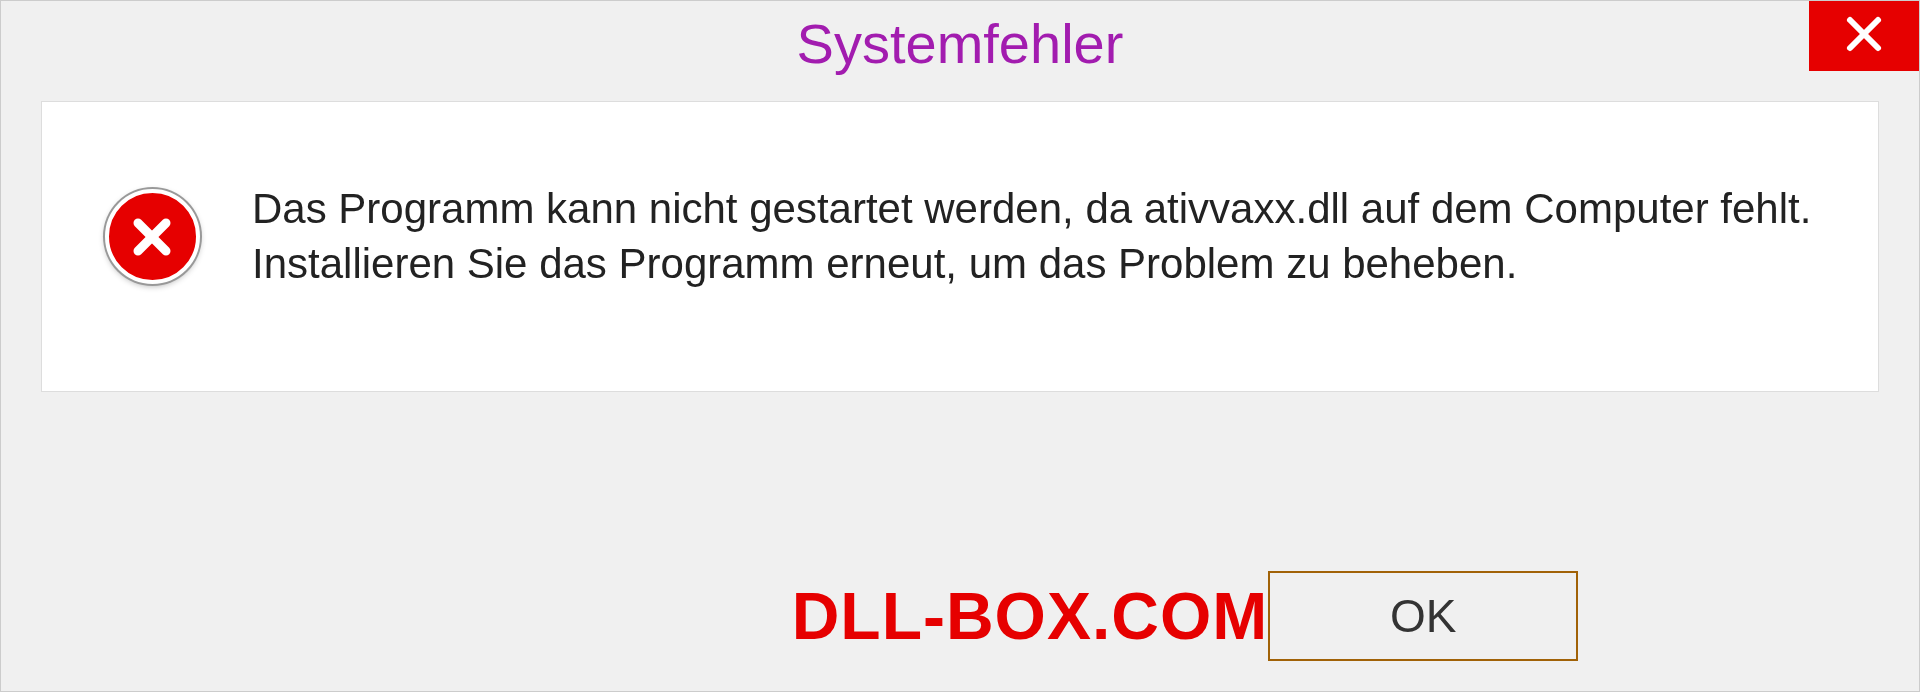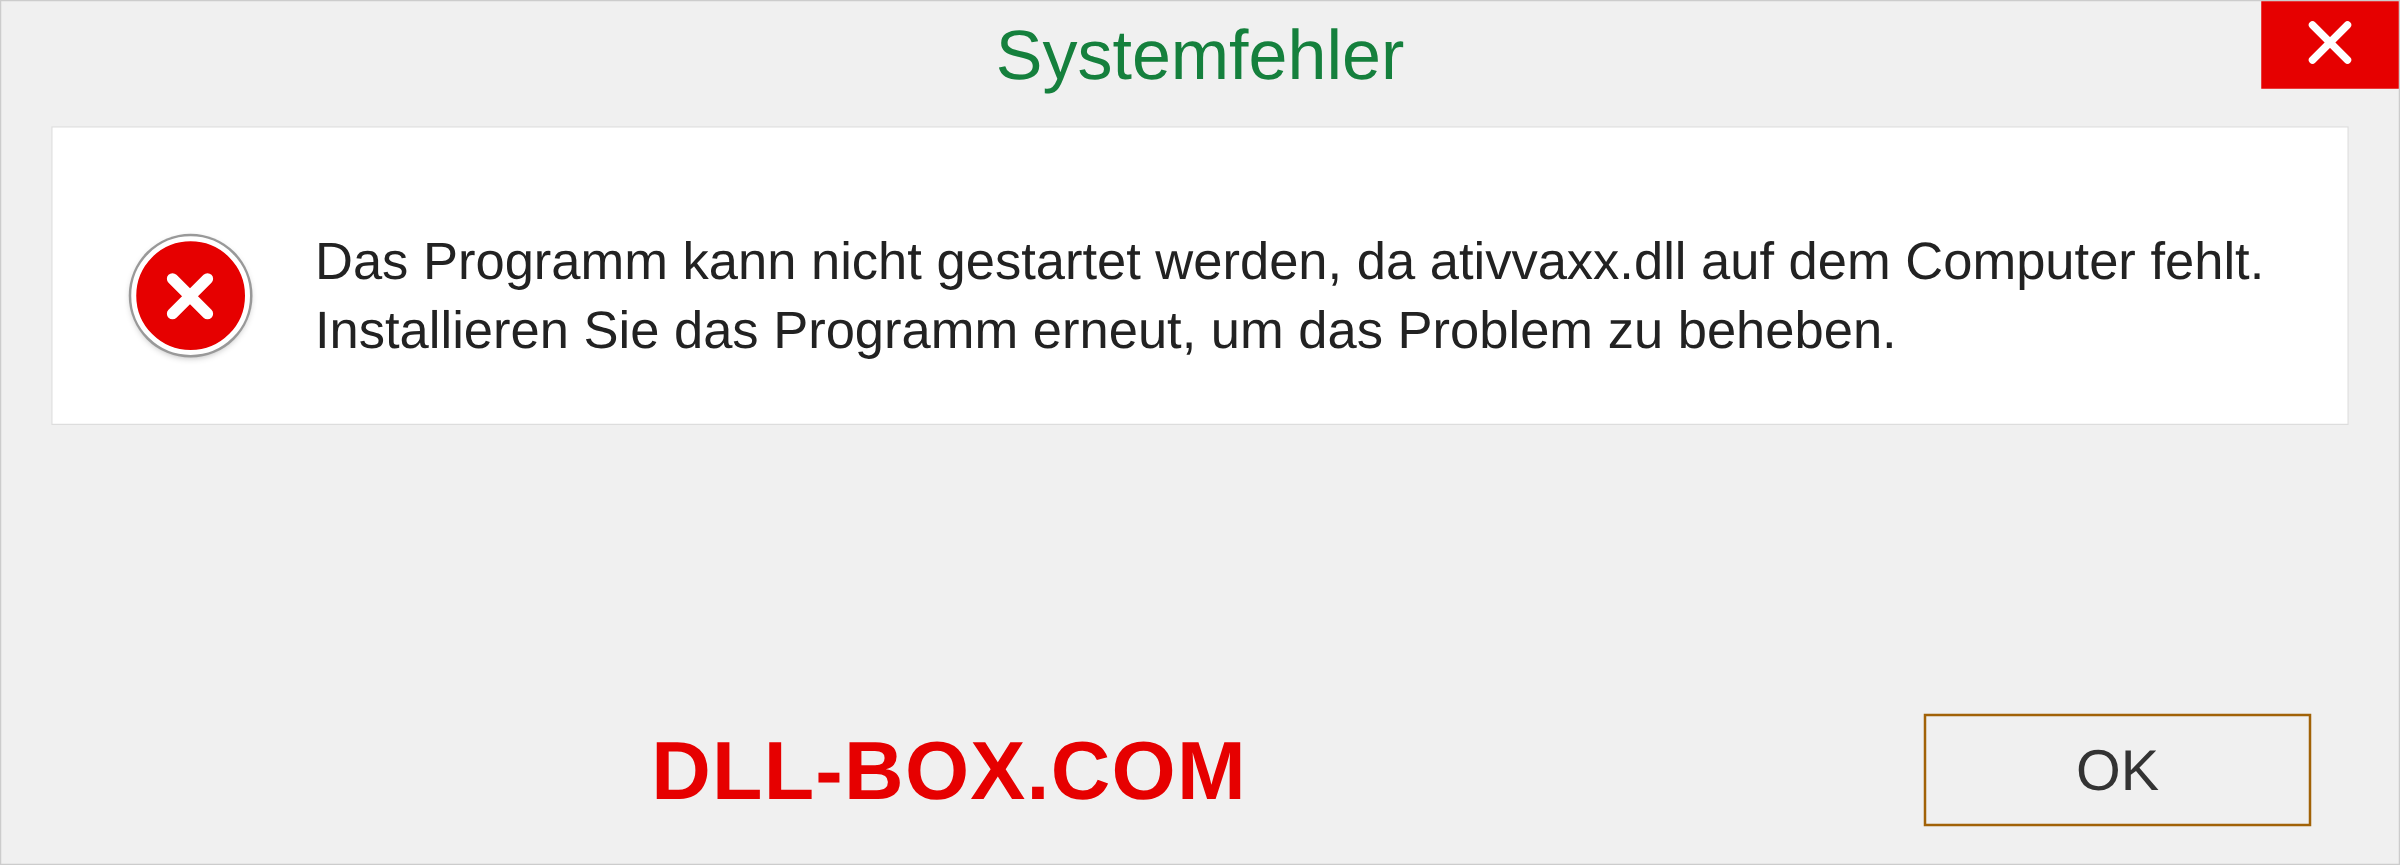--- a/index.html
+++ b/index.html
@@ -26,21 +26,21 @@
       height: 90px;
       display: flex;
       align-items: flex-start;
       justify-content: center;
       position: relative;
       padding-top: 10px;
     }
     .title {
       font-size: 56px;
       font-weight: 400;
-      color: #15803d;
+      color: #a21caf;
       text-align: center;
     }
     .close-btn {
       position: absolute;
       top: 0;
       right: 0;
       width: 110px;
       height: 70px;
       background: #e60000;
       display: flex;
@@ -49,21 +49,21 @@
       cursor: pointer;
     }
     .close-btn svg {
       width: 40px;
       height: 40px;
     }
     .content-panel {
       margin: 10px 40px 0 40px;
       background: #ffffff;
       border: 1px solid #dddddd;
-      padding: 80px 60px 48px 60px;
+      padding: 80px 60px 100px 60px;
       display: flex;
       align-items: center;
       gap: 50px;
     }
     .error-icon-wrap {
       flex-shrink: 0;
       width: 100px;
       height: 100px;
       display: flex;
       align-items: center;
@@ -91,21 +91,21 @@
       font-weight: 400;
     }
     .footer {
       position: absolute;
       bottom: 30px;
       left: 0;
       right: 0;
       padding: 0 70px;
       display: flex;
       align-items: center;
-      justify-content: space-between;
+      justify-content: center;
     }
     .watermark {
       font-size: 66px;
       font-weight: 800;
       color: #e60000;
       letter-spacing: 1px;
       font-family: Arial, sans-serif;
       margin-left: 450px;
     }
     .ok-btn {

